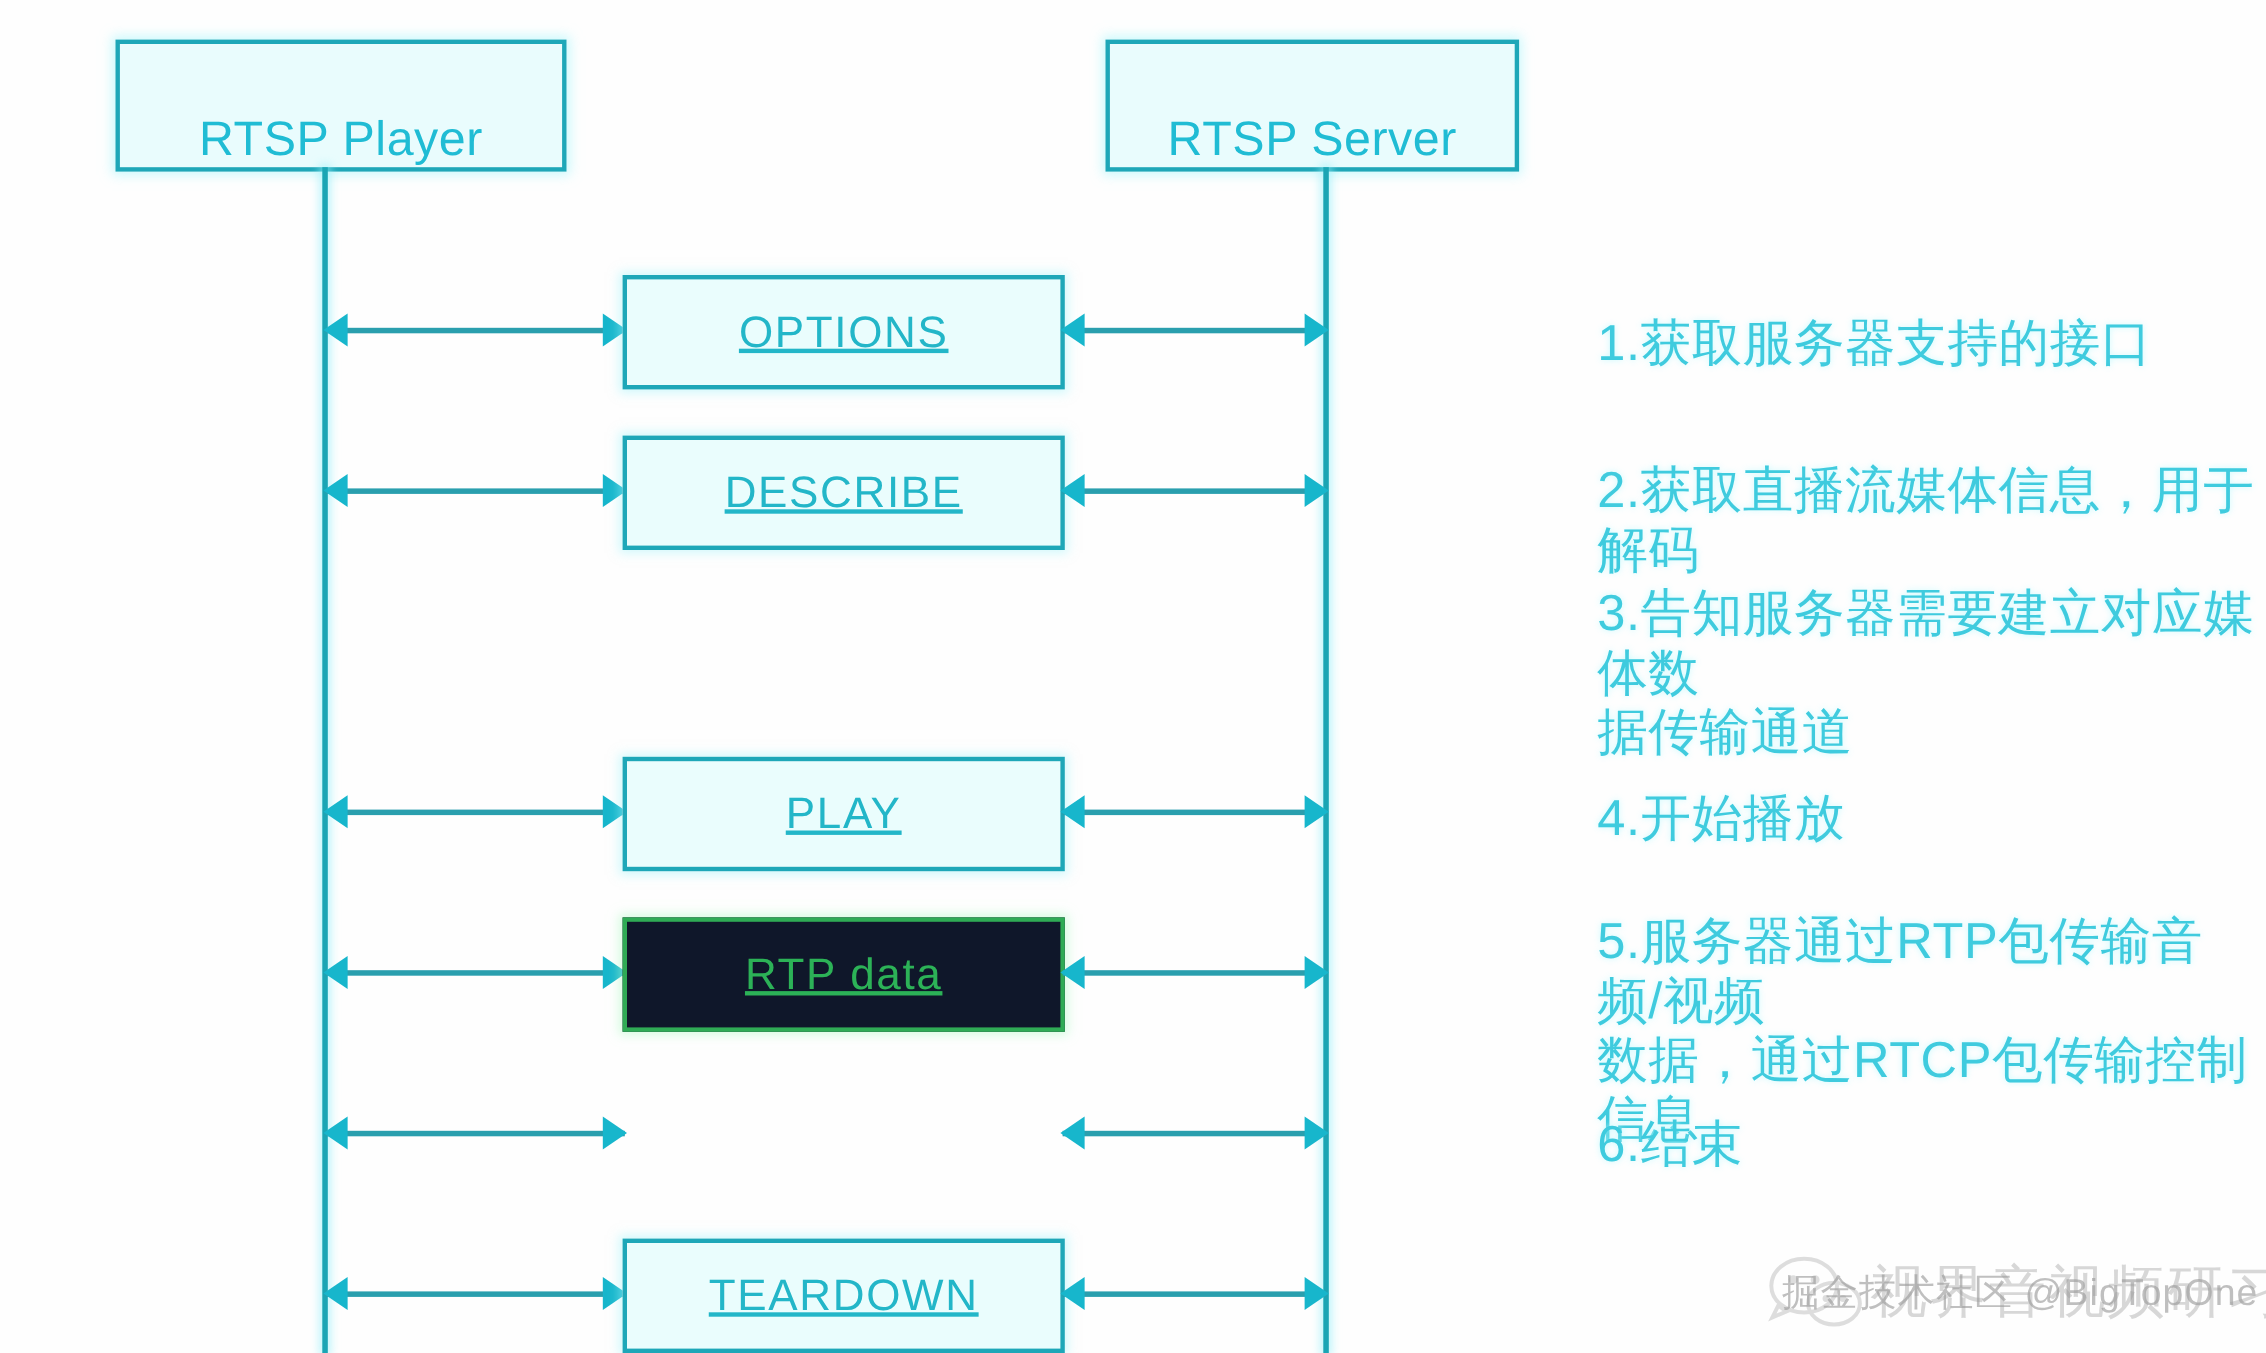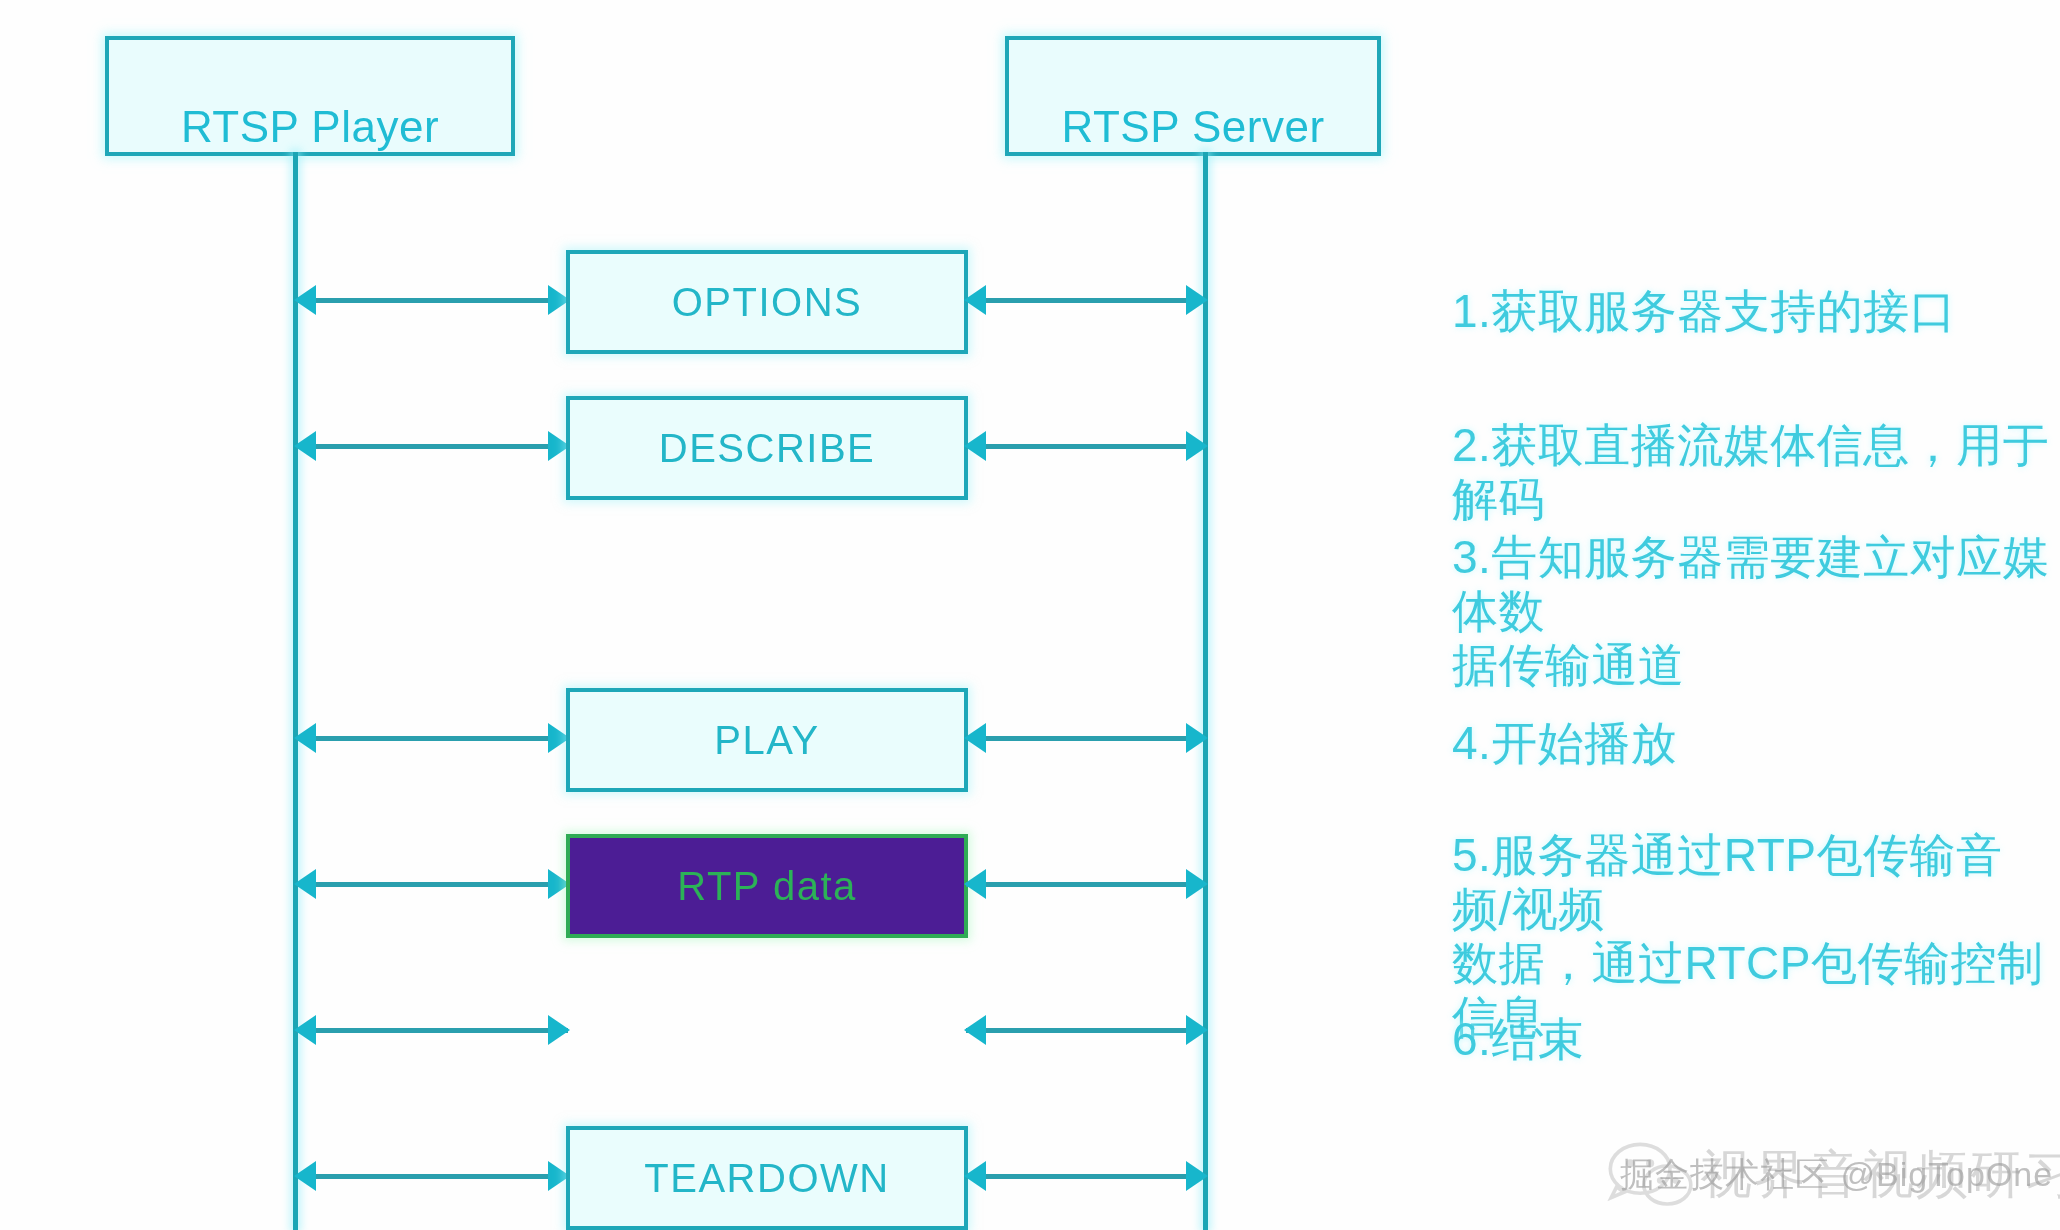--- a/index.html
+++ b/index.html
@@ -28,22 +28,23 @@
   #lifeline-server{left:1203px;top:152px;height:1078px;}
 
   
   .msg-row{position:absolute;left:0;width:2060px;height:104px;}
   .msg-box{
     position:absolute;left:566px;top:0;width:402px;height:104px;
     box-sizing:border-box;border:4px solid #1ea7b8;background:#eafdfd;
     display:flex;align-items:center;justify-content:center;
     color:#23b6c8;font-size:40px;letter-spacing:1.5px;
     box-shadow:0 0 9px 3px rgba(165,246,252,.5);
+    text-decoration:underline;
   }
-  .msg-box.green{border-color:#2fab55;background:#4c1d95;color:#2cb257;
+  .msg-box.green{border-color:#2fab55;background:#0f172a;color:#2cb257;
     box-shadow:0 0 9px 3px rgba(180,250,200,.55);justify-content:center;}
 
   
   .arrow{position:absolute;top:48px;height:5px;background:#2a9fae;}
   .arrow.green-arrow{background:#2a9fae;}
   .arrow.left-seg{left:296px;width:272px;}
   .arrow.right-seg{left:966px;width:240px;}
   .head{position:absolute;width:0;height:0;top:-13px;}
   .head.to-left{left:-2px;border-top:15px solid transparent;border-bottom:15px solid transparent;border-right:22px solid #17b6cc;}
   .head.to-right{right:-2px;border-top:15px solid transparent;border-bottom:15px solid transparent;border-left:22px solid #17b6cc;}

